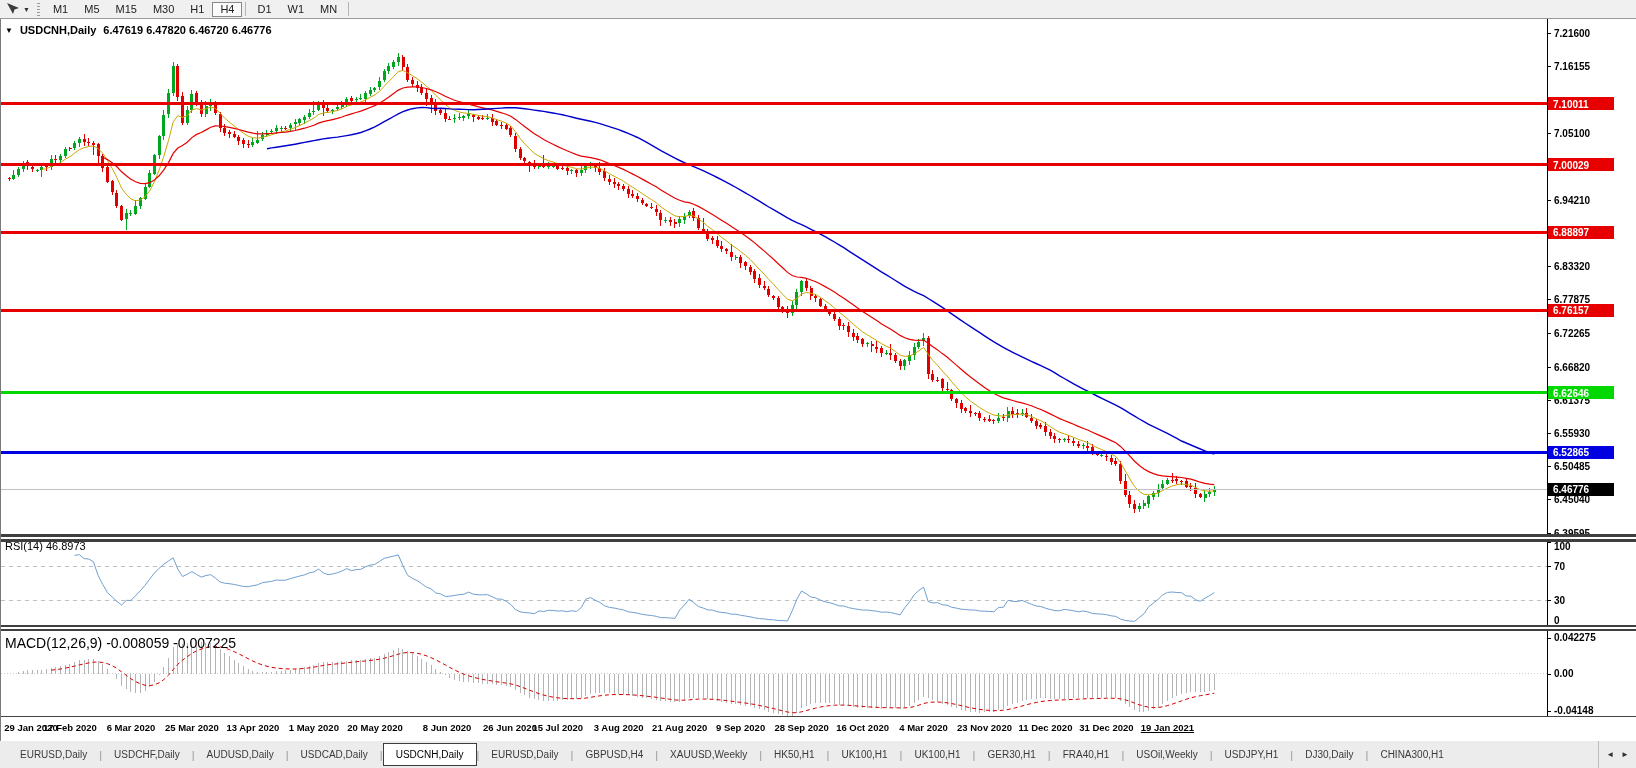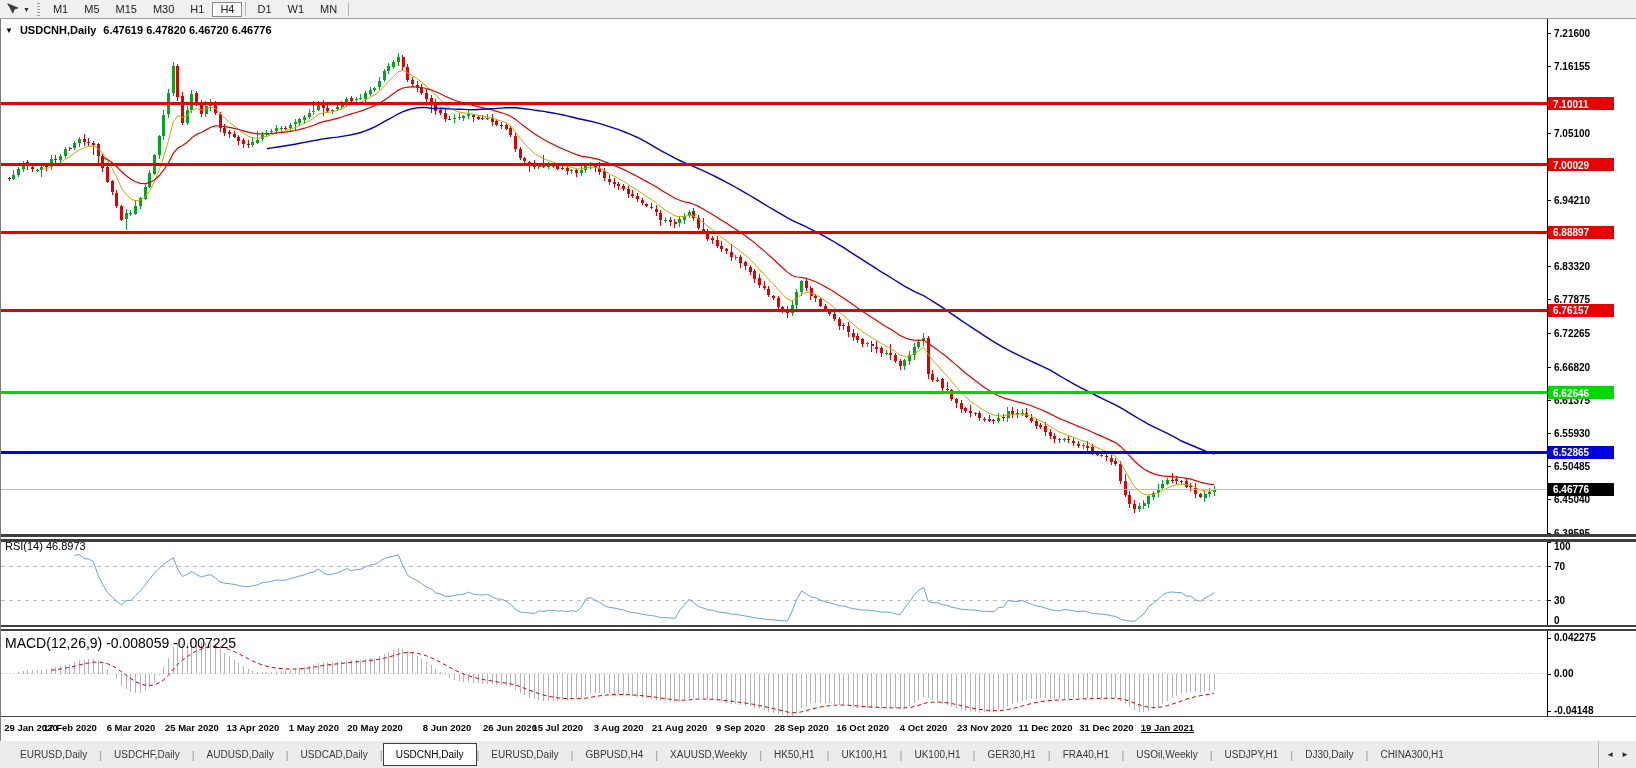--- a/index.html
+++ b/index.html
@@ -932,21 +932,21 @@
       <span class="date-label" style="left: 312.85px;">1 May 2020</span>
       <span class="date-label" style="left: 374px; text-align: center;">20 May 2020</span>
       <span class="date-label" style="left: 446px;">8 Jun 2020</span>
       <span class="date-label" style="left: 509px;">26 Jun 2020</span>
       <span class="date-label" style="left: 556.73px;">15 Jul 2020</span>
       <span class="date-label" style="left: 617.7px;">3 Aug 2020</span>
       <span class="date-label" style="left: 678.67px;">21 Aug 2020</span>
       <span class="date-label" style="left: 739.64px;">9 Sep 2020</span>
       <span class="date-label" style="left: 800.61px;">28 Sep 2020</span>
       <span class="date-label" style="left: 861.58px;">16 Oct 2020</span>
-      <span class="date-label" style="left: 922.55px;">4 Oct 2020</span>
+      <span class="date-label" style="left: 922.55px;">4 Mar 2020</span>
       <span class="date-label" style="left: 983.52px;">23 Nov 2020</span>
       <span class="date-label" style="left: 1044.49px;">11 Dec 2020</span>
       <span class="date-label" style="left: 1105.46px;">31 Dec 2020</span>
       <span class="date-label" style="left: 1166.43px; text-decoration: underline;">19 Jan 2021</span>
     </div>
 </div>
 
 <div class="tabbar">
   <div id="tabs">
       <span class="tab">EURUSD,Daily</span>

